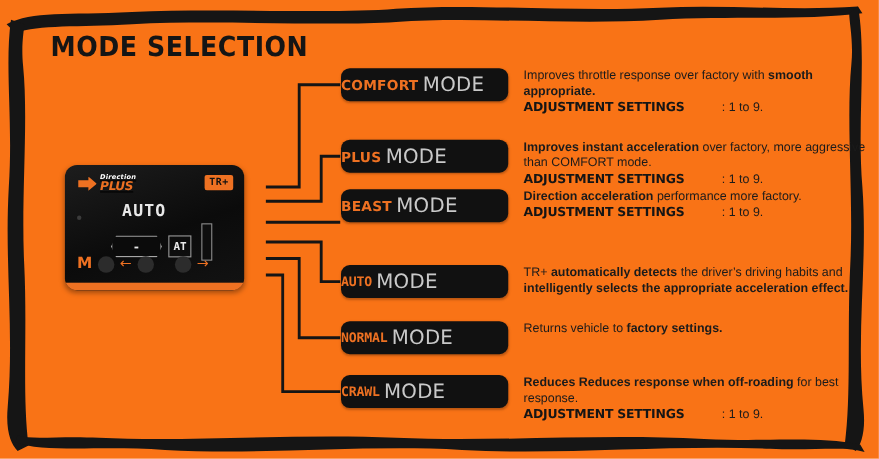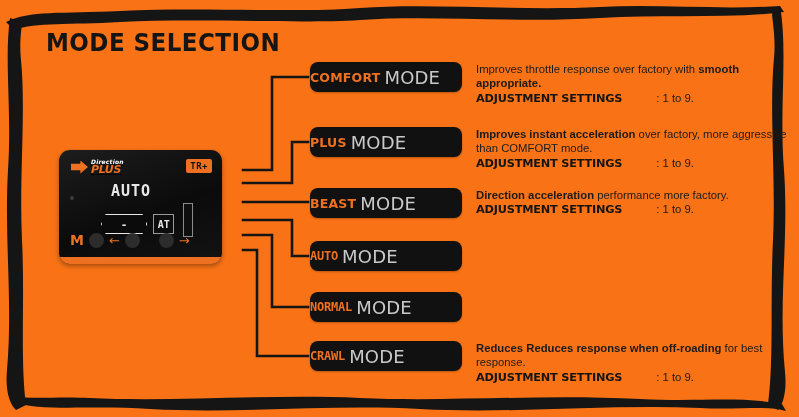--- a/index.html
+++ b/index.html
@@ -288,42 +288,48 @@
   <div class="mode-row" style="top:127px">
     <div class="mode-chip">
       <span class="chip-name">PLUS</span>
       <span class="chip-word">MODE</span>
     </div>
     <div class="mode-desc">
       <span><b>Improves instant acceleration</b><span> over factory, more aggressive than COMFORT mode.</span><br><span class="adj-label">ADJUSTMENT SETTINGS</span><span class="adj-value">: 1 to 9.</span></span>
     </div>
   </div>
 
-  <div class="mode-row" style="top:188px">
+  <div class="mode-row" style="top:172px">
     <div class="mode-chip">
       <span class="chip-name">BEAST</span>
       <span class="chip-word">MODE</span>
     </div>
     <div class="mode-desc">
       <span><b>Direction acceleration</b><span> performance more factory.</span><br><span class="adj-label">ADJUSTMENT SETTINGS</span><span class="adj-value">: 1 to 9.</span></span>
     </div>
   </div>
 
   <div class="mode-row" style="top:241px">
     <div class="mode-chip">
       <span class="chip-name stencil">AUTO</span>
       <span class="chip-word">MODE</span>
     </div>
+    <div class="mode-desc">
+      <span><span>TR+ </span><b>automatically detects</b><span> the driver’s driving habits and </span><b>intelligently selects the appropriate acceleration effect.</b></span>
+    </div>
   </div>
 
   <div class="mode-row" style="top:292px">
     <div class="mode-chip">
       <span class="chip-name stencil">NORMAL</span>
       <span class="chip-word">MODE</span>
     </div>
+    <div class="mode-desc">
+      <span><span>Returns vehicle to </span><b>factory settings.</b></span>
+    </div>
   </div>
 
   <div class="mode-row" style="top:341px">
     <div class="mode-chip">
       <span class="chip-name stencil">CRAWL</span>
       <span class="chip-word">MODE</span>
     </div>
     <div class="mode-desc">
       <span><b>Reduces Reduces response when off-roading</b><span> for best response.</span><br><span class="adj-label">ADJUSTMENT SETTINGS</span><span class="adj-value">: 1 to 9.</span></span>
     </div>

